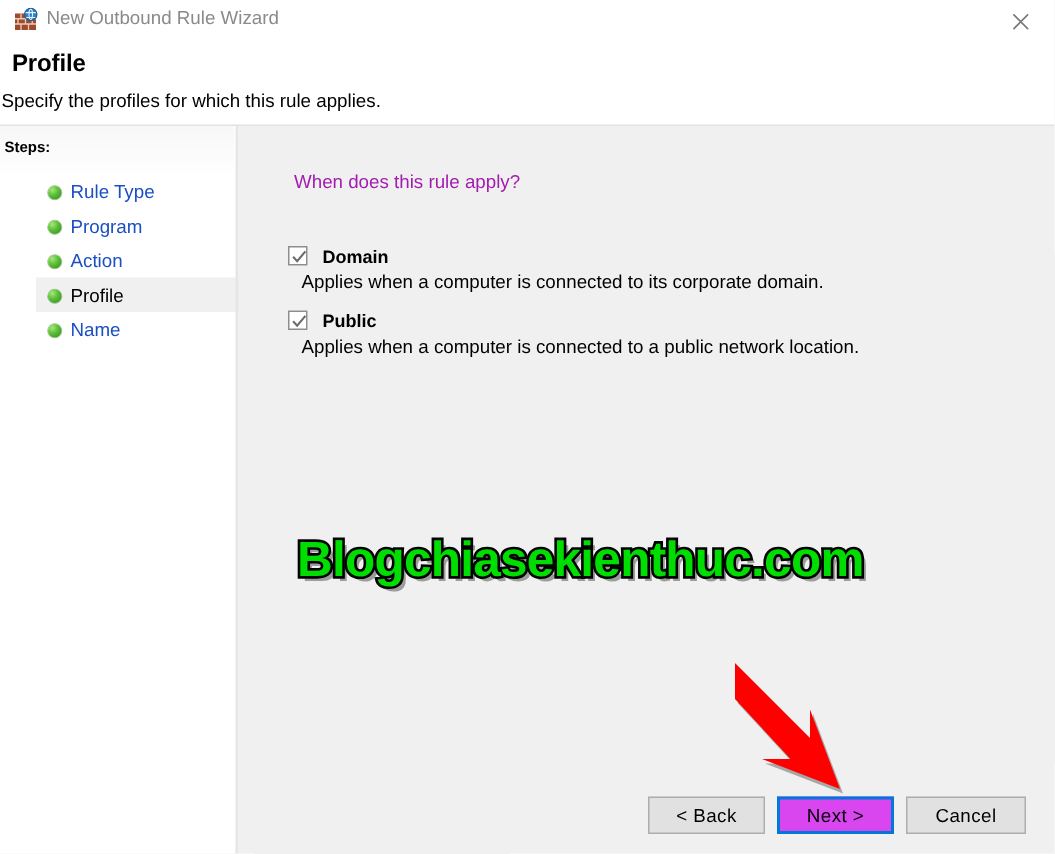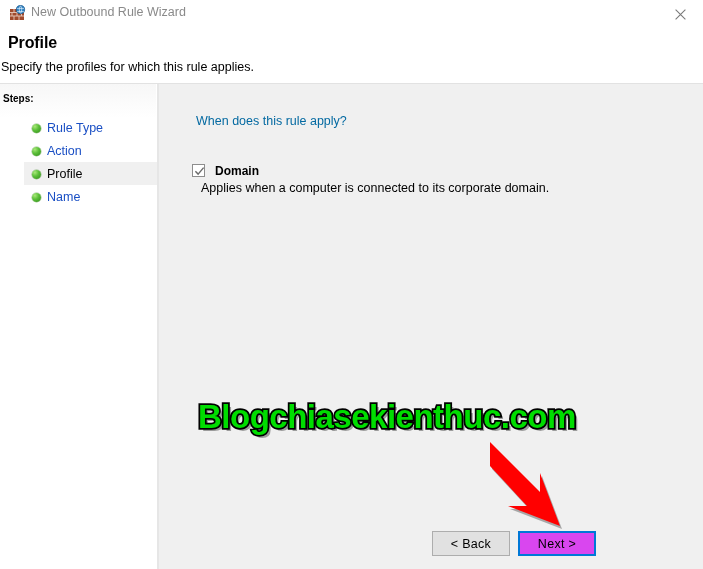--- a/index.html
+++ b/index.html
@@ -140,21 +140,21 @@
     position: absolute;
     left: 159px; top: 84px;
     width: 544px;
     height: 485px;
     background: #f0f0f0;
   }
   .question {
     position: absolute;
     left: 37px; top: 30px;
     font-size: 12.5px;
-    color: #0369a1;
+    color: #a21caf;
   }
   .options {
     position: absolute;
     left: 33px; top: 78px;
     width: 480px;
   }
   .option {
     position: relative;
     margin-bottom: 9px;
   }
@@ -196,21 +196,20 @@
     position: absolute;
     left: 198px; top: 354px;
     font-size: 33px;
     font-weight: bold;
     color: #00dd00;
     letter-spacing: -0.5px;
     white-space: nowrap;
     -webkit-text-stroke: 3.5px #000000;
     paint-order: stroke fill;
     text-shadow: 3px 3px 0 rgba(0,0,0,0.35);
-    margin-top: 44px;
   }
 
   
   .arrow {
     position: absolute;
     left: 488px; top: 440px;
     width: 100px;
     height: 100px;
     pointer-events: none;
   }
@@ -281,20 +280,24 @@
 
 <div class="sidebar">
   <div class="steps-label">Steps:</div>
   <div class="step-list">
 
     <div class="step-item">
       <span class="step-bullet"></span>
       <span class="step-label">Rule Type</span>
     </div>
 
+    <div class="step-item">
+      <span class="step-bullet"></span>
+      <span class="step-label">Program</span>
+    </div>
 
     <div class="step-item">
       <span class="step-bullet"></span>
       <span class="step-label">Action</span>
     </div>
 
     <div class="step-item current">
       <span class="step-bullet"></span>
       <span class="step-label">Profile</span>
     </div>
@@ -320,26 +323,38 @@
           <svg width="11" height="11" viewBox="0 0 11 11">
             <path d="M1.4 5.2 L4.1 8.1 L9.6 1.6" stroke="#6b6b6b" stroke-width="1.4" fill="none"></path>
           </svg>
         </span>
         <span class="option-name">Domain</span>
       </label>
       <div class="option-desc">Applies when a computer is connected to its corporate domain.</div>
     </div>
 
 
+    <div class="option">
+      <label class="option-head">
+        <span class="checkbox">
+          <svg width="11" height="11" viewBox="0 0 11 11">
+            <path d="M1.4 5.2 L4.1 8.1 L9.6 1.6" stroke="#6b6b6b" stroke-width="1.4" fill="none"></path>
+          </svg>
+        </span>
+        <span class="option-name">Public</span>
+      </label>
+      <div class="option-desc">Applies when a computer is connected to a public network location.</div>
+    </div>
 
   </div>
 
   <div class="btn-row">
     <div class="btn back">&lt; Back</div>
     <div class="btn next">Next &gt;</div>
+    <div class="btn cancel">Cancel</div>
   </div>
 
 </div>
 
 <div class="watermark">Blogchiasekienthuc.com</div>
 
 <div class="arrow">
   <svg width="100" height="100" viewBox="0 0 100 100">
     <g transform="translate(2,3)" opacity="0.3">
       <path d="M2 2 L52 52 L52 33 L72 86 L20 66 L39 66 L2 26 Z" fill="#000000"></path>

